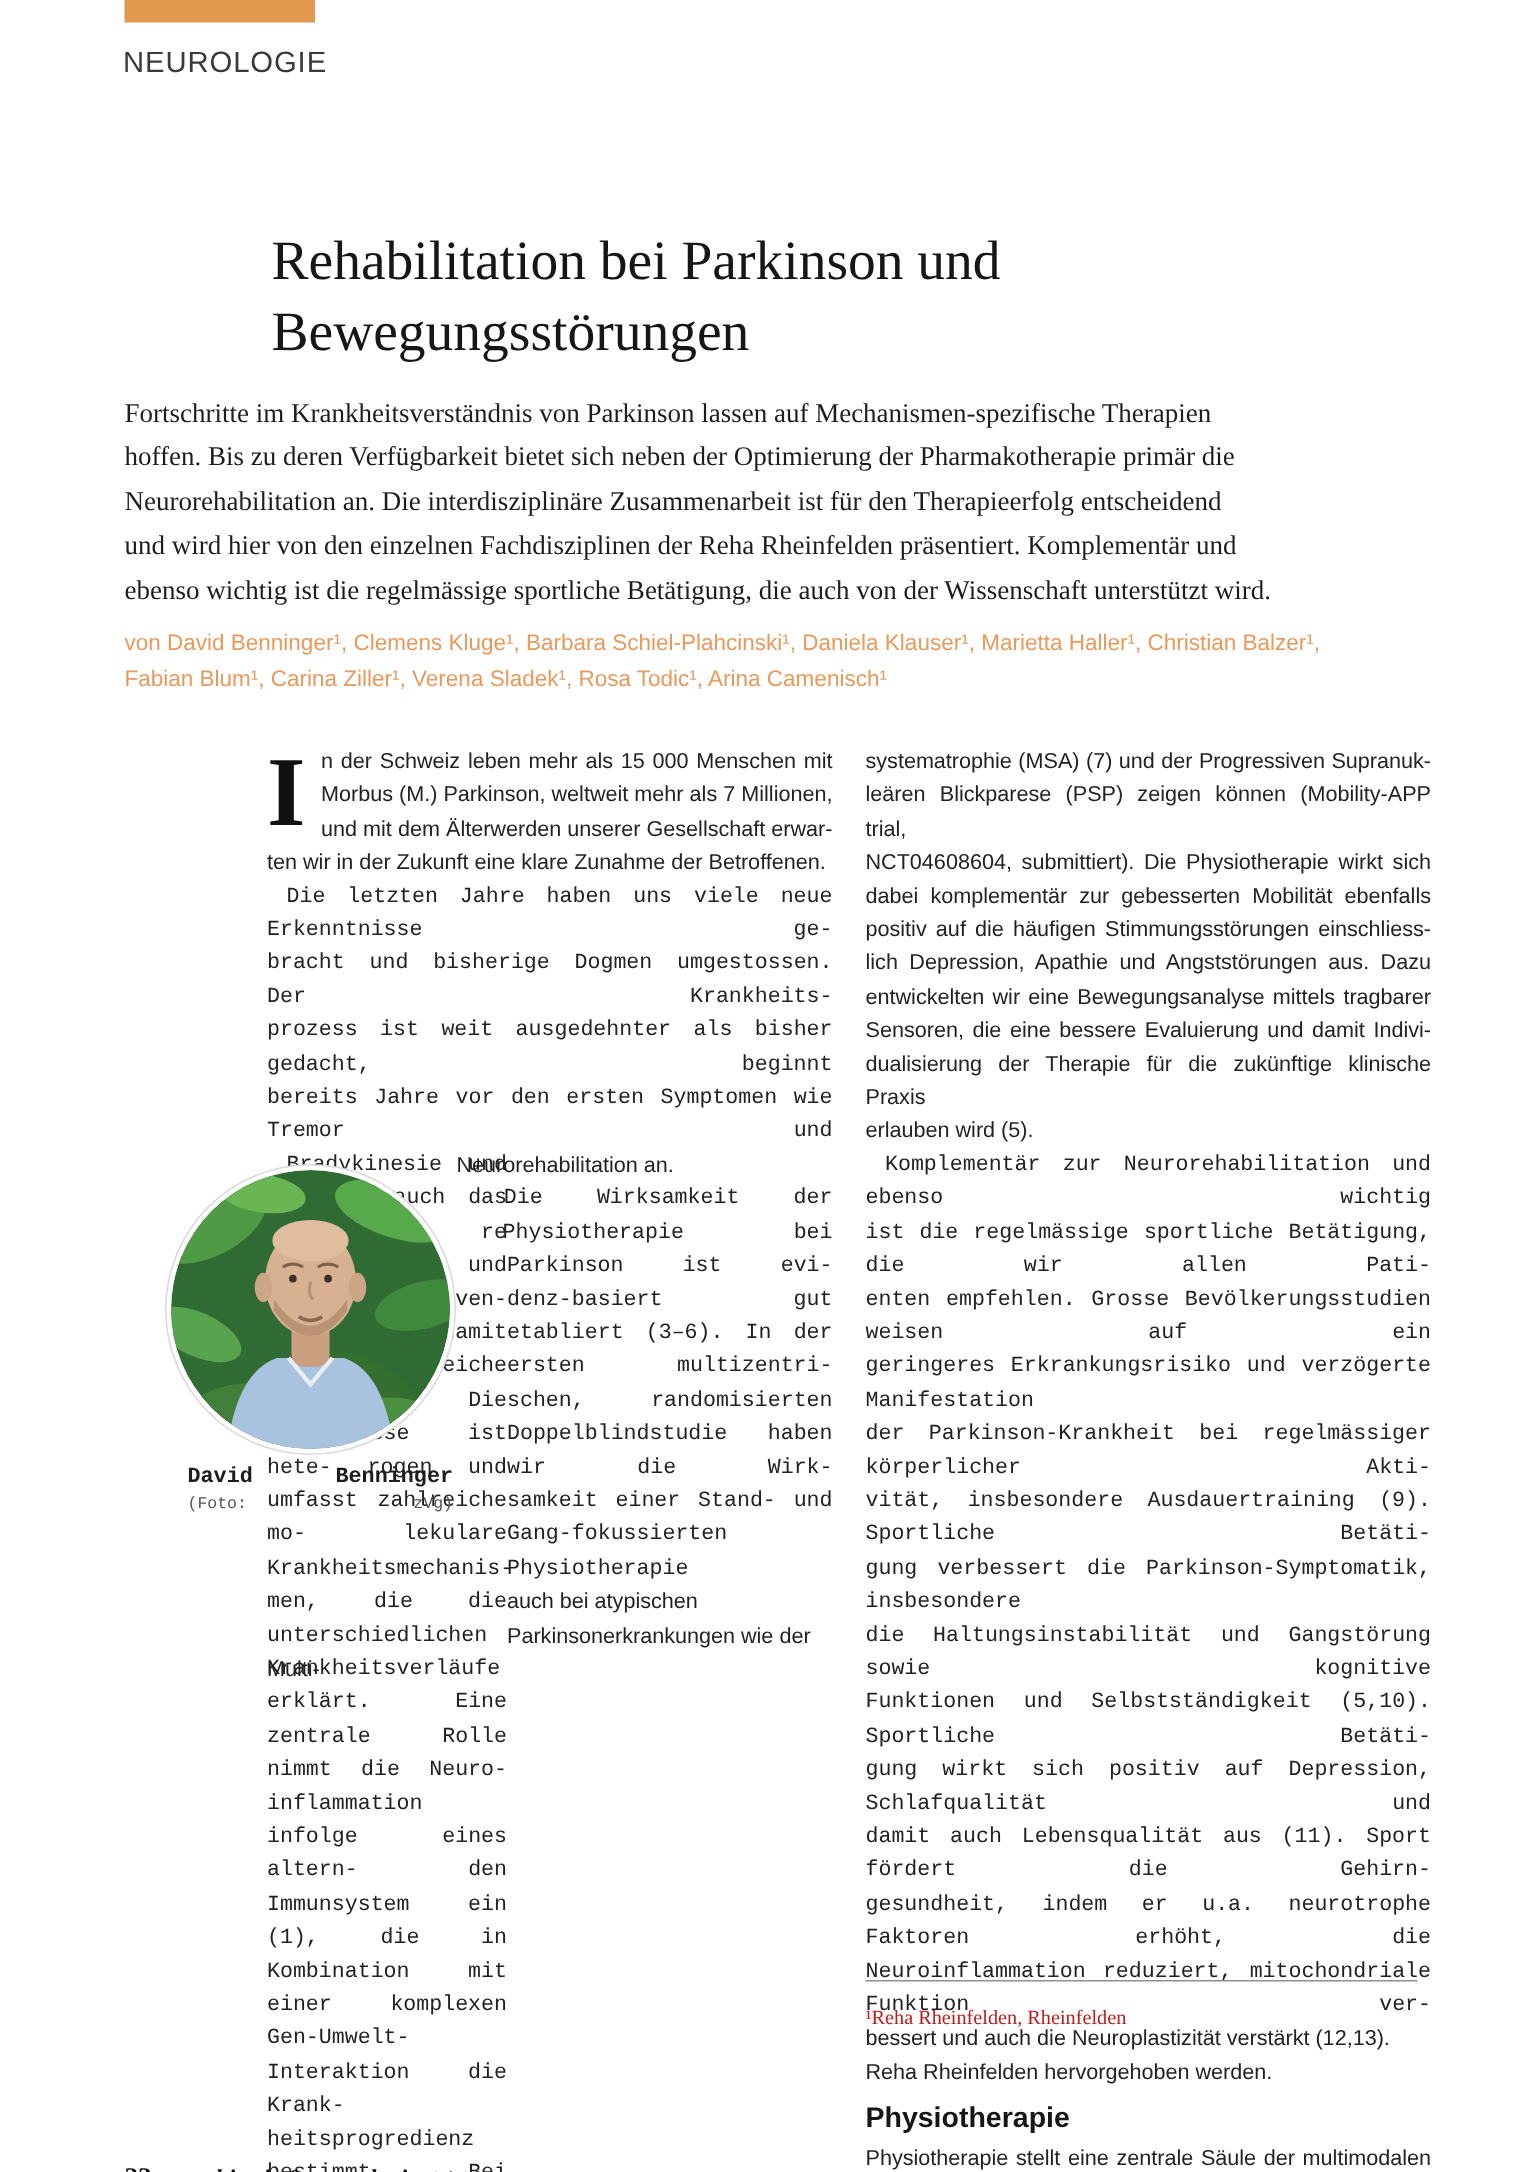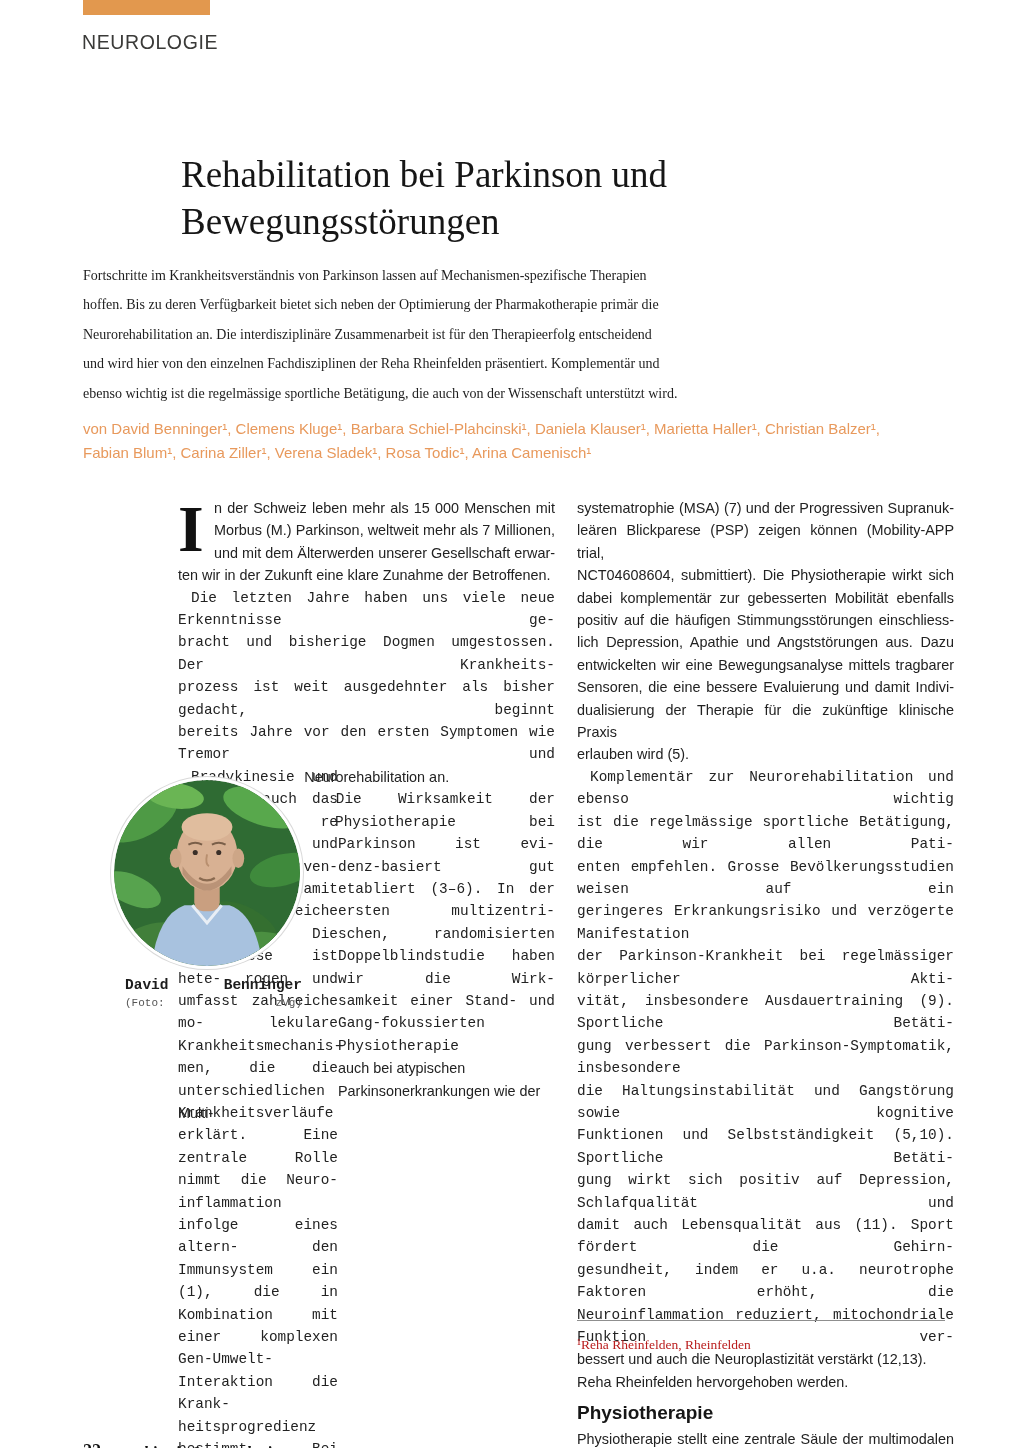--- a/index.html
+++ b/index.html
@@ -7,21 +7,21 @@
         font-family:"Liberation Sans","DejaVu Sans",sans-serif;color:#222;padding-left:44px;}
 
   .kicker-bar{position:absolute;left:83px;top:0;width:127px;height:15px;background:#E2984E;}
   .kicker{position:absolute;left:82px;top:31px;font-size:19.5px;letter-spacing:.6px;color:#3a3a38;}
 
   .title{position:absolute;left:181px;top:126px;max-width:510px;
          font-family:"Liberation Serif","DejaVu Serif",serif;font-size:37px;line-height:47px;
          color:#161616;font-weight:400;}
 
   .lead{position:absolute;left:83px;top:261px;width:874px;
-        font-family:"Liberation Serif","DejaVu Serif",serif;font-size:14px;line-height:29.4px;
+        font-family:"Liberation Serif","DejaVu Serif",serif;font-size:18px;line-height:29.4px;
         color:#1d1d1d;white-space:pre-line;}
 
   .authors{position:absolute;left:83px;top:417px;width:874px;
            font-size:15px;line-height:23.5px;color:#E8995C;white-space:pre-line;}
 
   .col{position:absolute;top:497px;width:377px;}
   .col-left{left:178px;}
   .col-right{left:577px;}
 
   .par{font-size:14.4px;line-height:22.4px;text-align:justify;text-align-last:justify;

